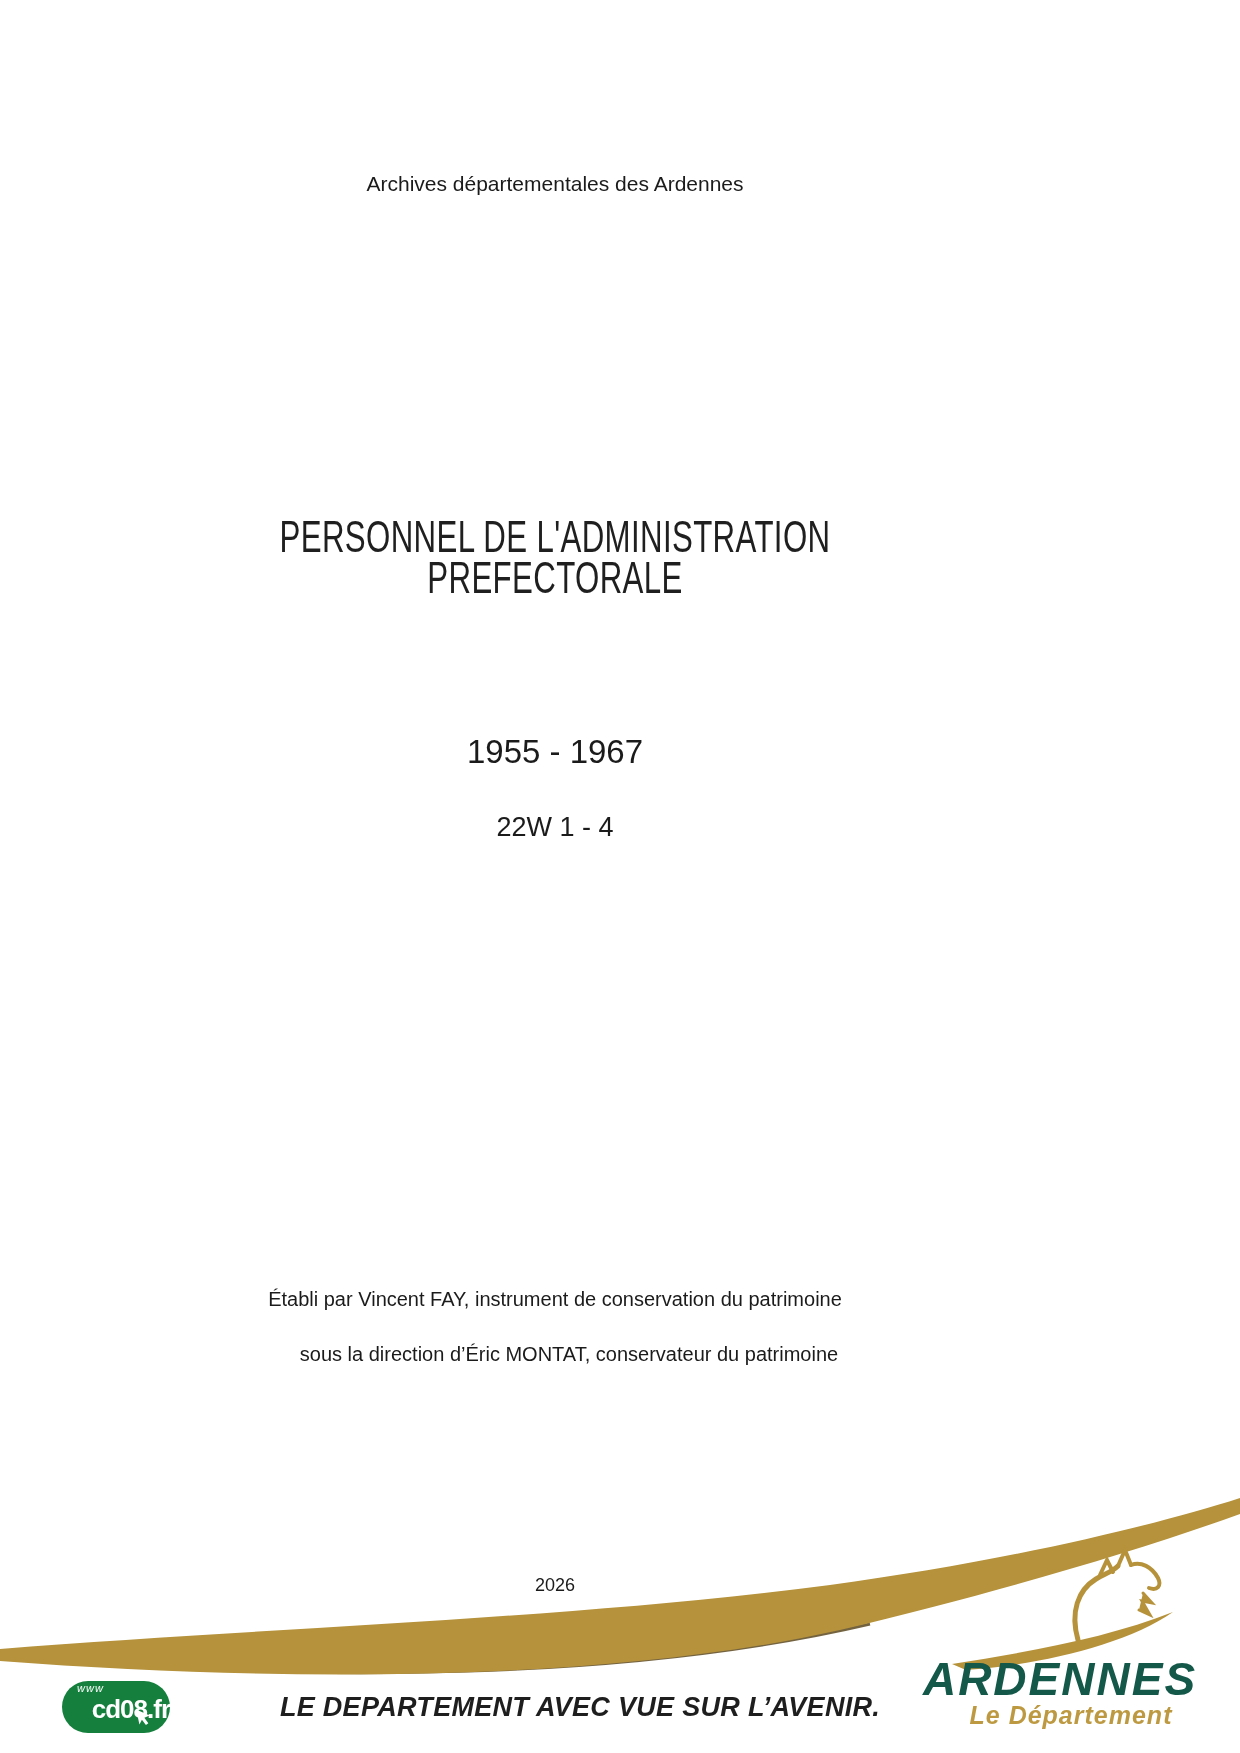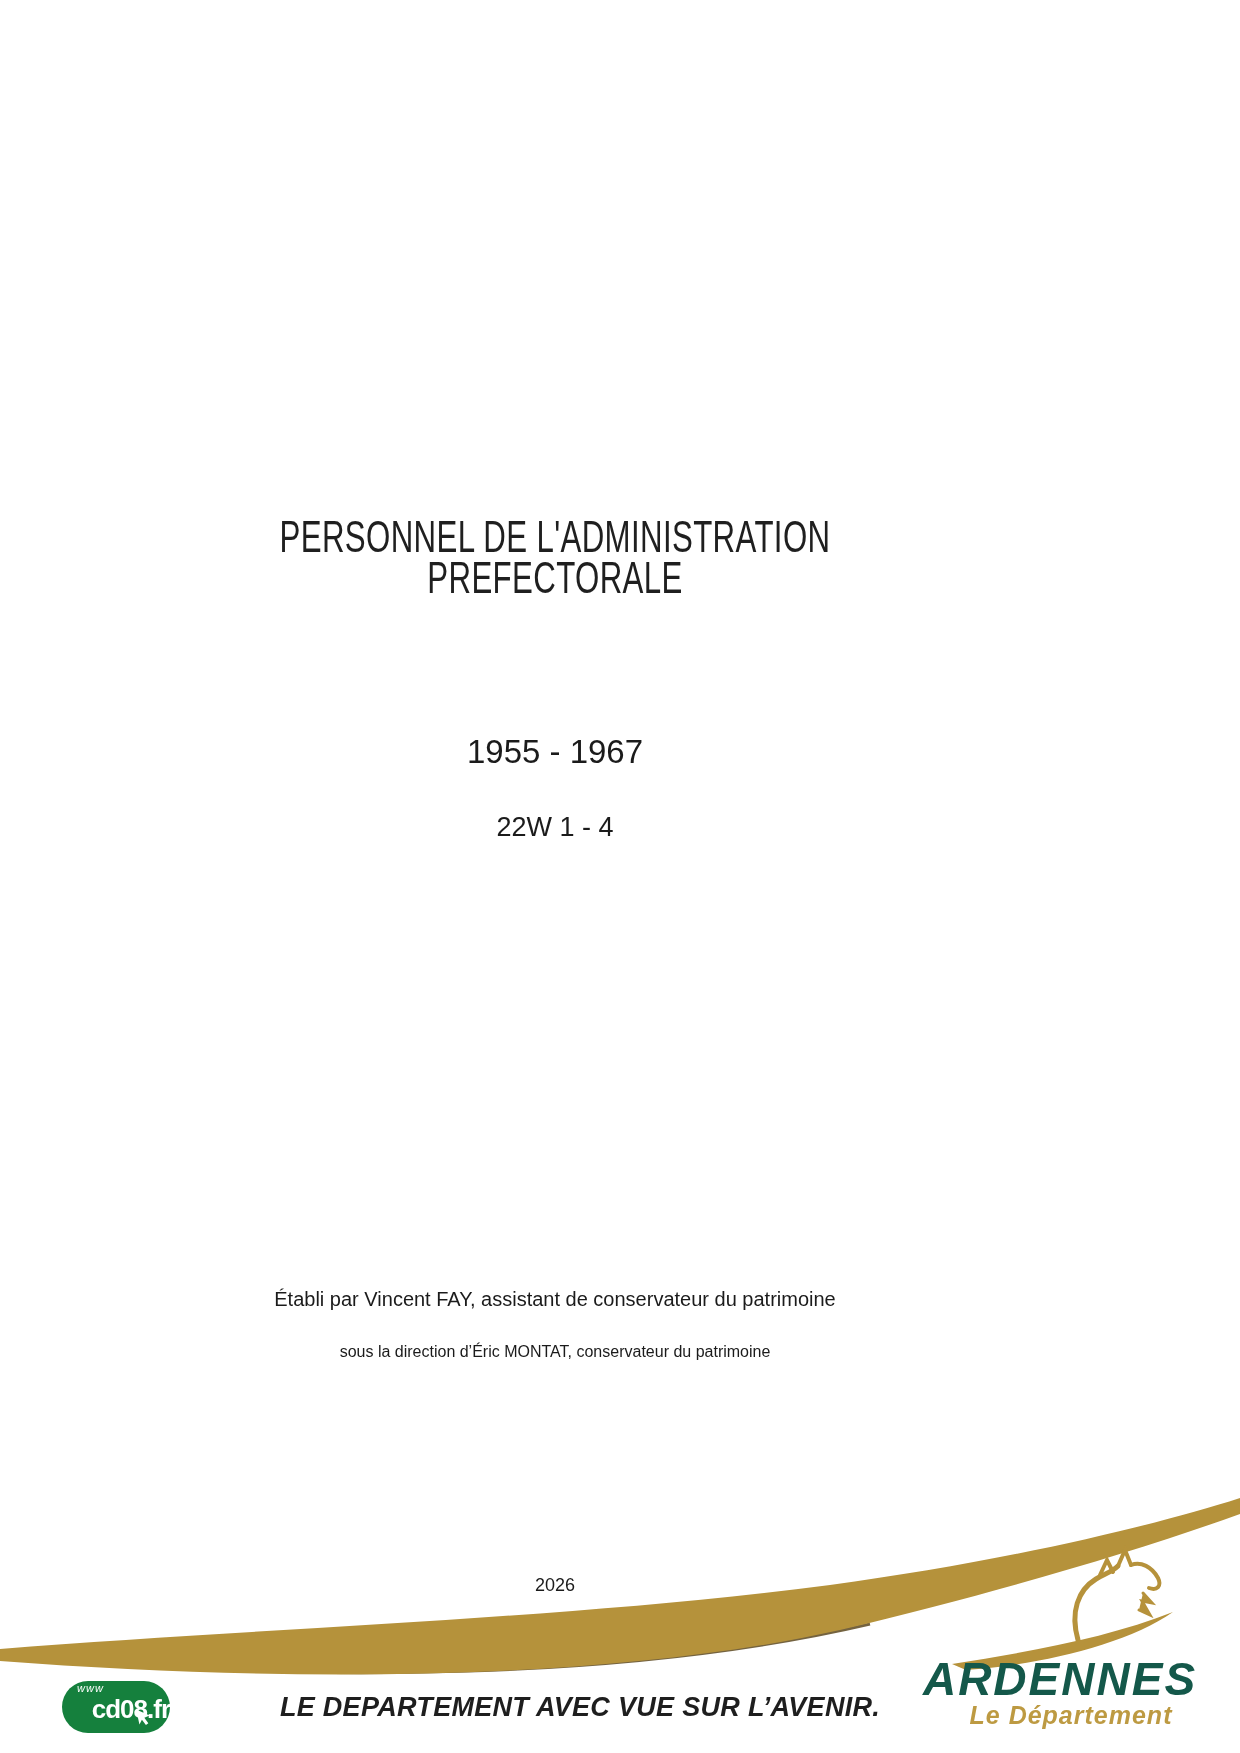--- a/index.html
+++ b/index.html
@@ -17,21 +17,21 @@
 
   .date-range { top:733px; font-size:33px; }
   .reference  { top:812px; font-size:27px; }
 
   .description {
     top:848px; left:147px; width:820px; text-align:center;
     font-size:20px; line-height:29px;
   }
 
   .author-line1 { top:1288px; font-size:20px; }
-  .author-line2 { top:1343px; font-size:16px; }
+  .author-line2 { top:1343px; font-size:20px;padding-left:14px; }
 
   .place { top:1529px; font-size:18px; }
   .year  { top:1575px; font-size:18px; }
 
   .footer-svg { left:0; top:1450px; width:1240px; height:303px; }
 
   .cd08-badge {
     left:62px; top:1681px; width:108px; height:52px;
     background:#15803d; border-radius:27px;
   }
@@ -60,32 +60,33 @@
   .brand-sub {
     font-size:25px; font-weight:bold; font-style:italic; color:#BD9A42;
     letter-spacing:1px; margin-left:22px; margin-top:-2px; white-space:nowrap;
   }
 </style>
 </head>
 <body>
 
 <div class="page">
 
+  <div class="abs centered institution">Archives départementales des Ardennes</div>
 
   <div class="abs centered doc-title">
     <div class="tline">PERSONNEL DE L'ADMINISTRATION</div>
     <div class="tline">PREFECTORALE</div>
   </div>
 
   <div class="abs centered date-range">1955 - 1967</div>
 
   <div class="abs centered reference">22W 1 - 4</div>
 
 
-  <div class="abs centered author-line1">Établi par Vincent FAY, assistant de conservateur du patrimoine</div>
+  <div class="abs centered author-line1">Établi par Vincent FAY, instrument de conservation du patrimoine</div>
 
   <div class="abs centered author-line2">sous la direction d’Éric MONTAT, conservateur du patrimoine</div>
 
 
   <div class="abs centered year">2026</div>
 
   <svg class="abs footer-svg" viewBox="0 1450 1240 303" xmlns="http://www.w3.org/2000/svg">
 
     <path d="M 10 1655 C 300 1684, 630 1680, 870 1624" fill="none" stroke="#5C481F" stroke-width="3" opacity="0.85"></path>
 

